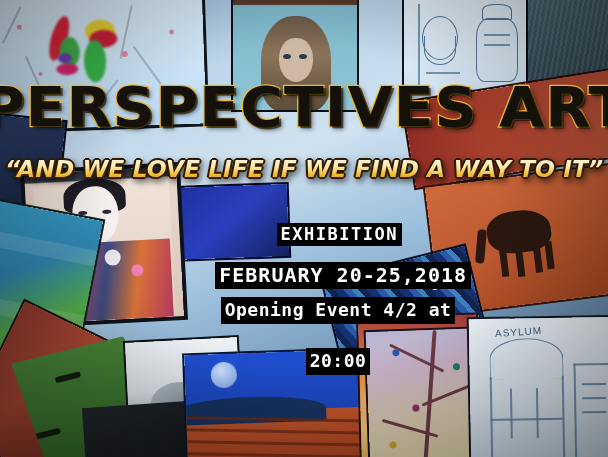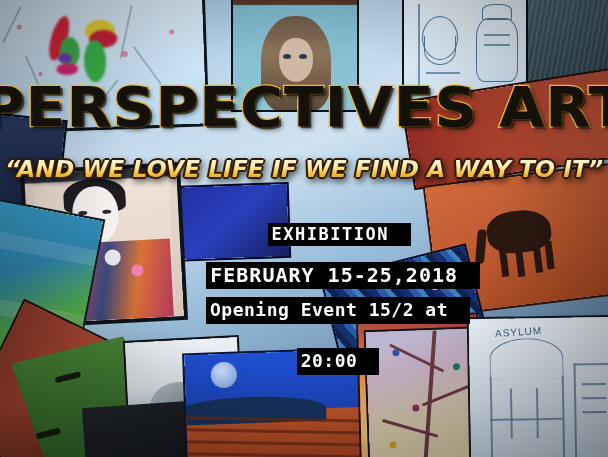--- a/index.html
+++ b/index.html
@@ -285,21 +285,21 @@
     position:absolute;
     text-align:center;
     font-family:"DejaVu Sans Mono","Liberation Mono",monospace;
     font-weight:bold;
     color:#ffffff;
     white-space:pre;
     left:0;right:0;
   }
   .mono-band span{
     background:#000000;
-    padding:1px 22px 2px 4px;
+    padding:1px 4px 2px 4px;
     display:inline-block;
   }
 
   #label-exhibition{top:203px;font-size:17px;letter-spacing:1.5px;}
   #label-dates{top:238px;font-size:20px;letter-spacing:1px;}
   #label-opening{top:273px;font-size:18px;letter-spacing:.5px;line-height:24px;}
   #label-opening .l2{margin-top:0px;}
   #label-venue{top:322px;font-size:18px;letter-spacing:.5px;}
 </style>
 </head>
@@ -463,23 +463,23 @@
 
     <div id="poster-title">PERSPECTIVES ART</div>
 
     <div id="poster-subtitle">“AND WE LOVE LIFE IF WE FIND A WAY TO IT”</div>
 
     <div class="mono-band" id="label-exhibition">
       <span>EXHIBITION</span>
     </div>
 
     <div class="mono-band" id="label-dates">
-      <span>FEBRUARY 15-25,2018</span>
+      <span>FEBRUARY 20-25,2018</span>
     </div>
 
     <div class="mono-band" id="label-opening">
-      <span>Opening Event 15/2 at</span><br>
+      <span>Opening Event 4/2 at</span><br>
       <span class="l2">20:00</span>
     </div>
 
 
   </div>
 </div>
 
 </body></html>

